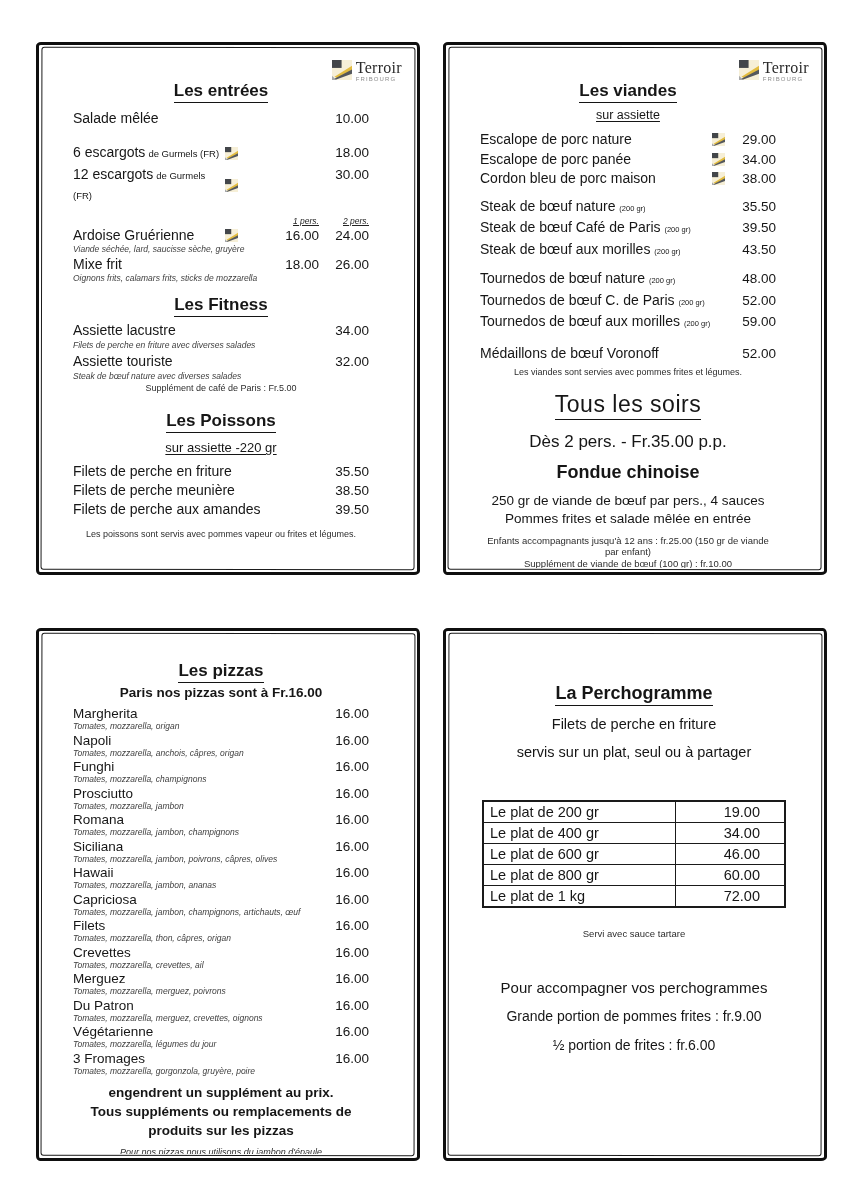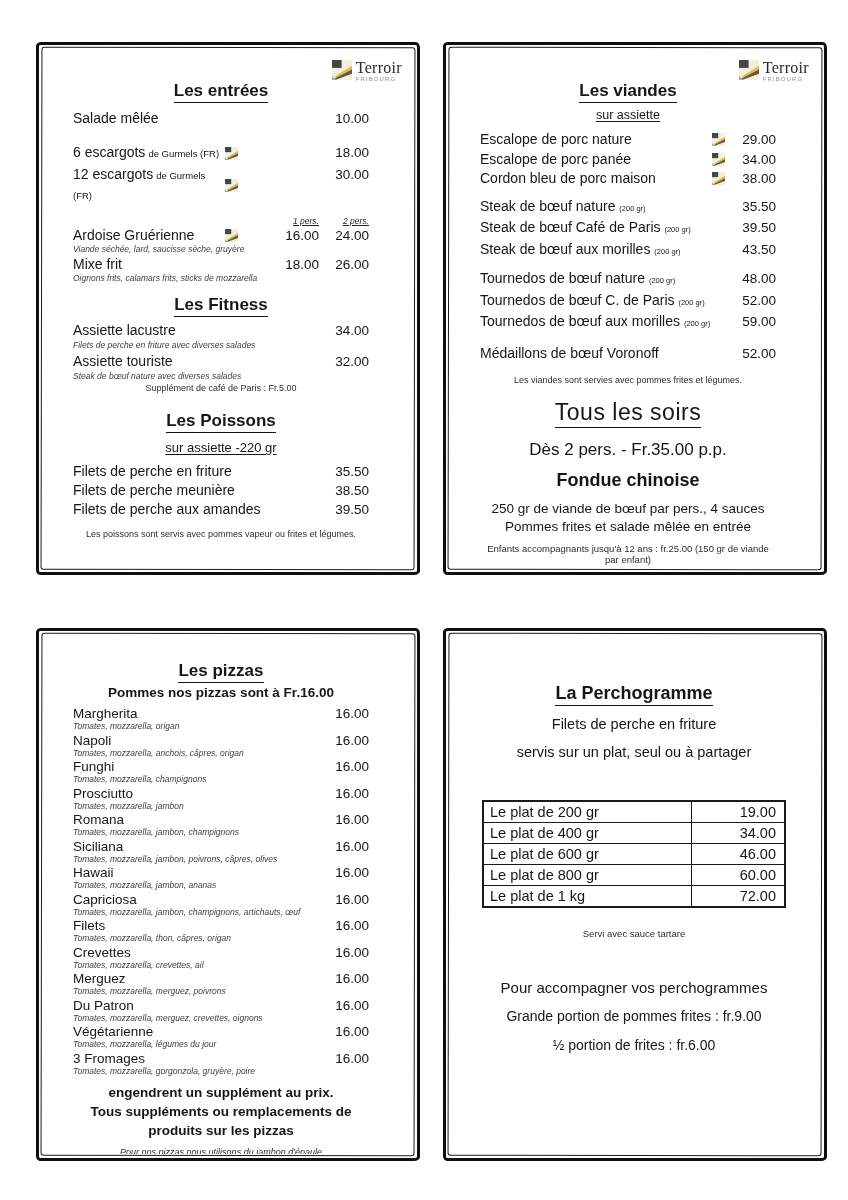--- a/index.html
+++ b/index.html
@@ -60,21 +60,21 @@
   .prow{display:flex;align-items:baseline;line-height:16px;gap:26px;}
   .pname{flex:1;font-size:13.5px;}
   .pprice{flex:none;width:46px;text-align:right;font-size:13.5px;}
   .pdesc{font-size:8.5px;font-style:italic;color:#3e3e3e;line-height:9.5px;margin:0 0 1px;}
   .pz-note{font-size:13.5px;font-weight:bold;text-align:center;line-height:19px;}
   .pz-foot{font-size:9px;font-style:italic;text-align:center;color:#2d2d2d;}
 
   .perch-line{font-size:14.5px;text-align:center;}
   table.perch{width:100%;border-collapse:collapse;border:2px solid #1a1a1a;}
   table.perch td{border:1px solid #1a1a1a;font-size:14.5px;line-height:18px;padding:1px 6px;}
-  table.perch td.pp{width:78px;text-align:right;padding-right:8px;}
+  table.perch td.pp{width:78px;text-align:right;padding-right:24px;}
   .acc-title{font-size:15px;font-weight:normal;text-align:center;}
   .acc-line{font-size:14px;text-align:center;}
 
   .gap{width:100%;}
 </style>
 </head>
 <body>
 
 <svg width="0" height="0" style="position:absolute" aria-hidden="true">
   <symbol id="terroir-mark" viewBox="0 0 24 24">
@@ -297,37 +297,37 @@
           <span class="price">59.00</span>
         </div>
 
       <div class="gap" style="height:10px"></div>
 
       <div class="row">
         <span class="name">Médaillons de bœuf Voronoff</span>
         <span class="price">52.00</span>
       </div>
 
-      <div class="note" style="margin-top:12px">Les viandes sont servies avec pommes frites et légumes.</div>
+      <div class="note" style="margin-top:4px">Les viandes sont servies avec pommes frites et légumes.</div>
 
       <div class="bigtitle" style="margin-top:14px"><span class="u">Tous les soirs</span></div>
       <div class="fondue-sub" style="margin-top:14px">Dès 2 pers. - Fr.35.00 p.p.</div>
       <div class="fondue-title" style="margin-top:10px">Fondue chinoise</div>
       <div class="fondue-line" style="margin-top:10px">250 gr de viande de bœuf par pers., 4 sauces</div>
       <div class="fondue-line" style="margin-top:3px">Pommes frites et salade mêlée en entrée</div>
       <div class="fondue-note" style="margin-top:9px">Enfants accompagnants jusqu'à 12 ans : fr.25.00 (150 gr de viande par enfant)</div>
       <div class="fondue-note" style="margin-top:1px">Supplément de viande de bœuf (100 gr) : fr.10.00</div>
     </div>
   </section>
 
   <section class="panel" id="p3">
     <div class="inner-line"></div>
     <div class="content">
       <h2 class="title" style="margin-top:20px"><span class="u">Les pizzas</span></h2>
-      <div class="pz-sub" style="margin-top:4px">Pommes nos pizzas sont à Fr.16.00</div>
+      <div class="pz-sub" style="margin-top:4px">Paris nos pizzas sont à Fr.16.00</div>
       <div class="gap" style="height:6px"></div>
 
         <div>
           <div class="prow">
             <span class="pname">Margherita</span>
             <span class="pprice">16.00</span>
           </div>
           <div class="pdesc">Tomates, mozzarella, origan</div>
         </div>
 

